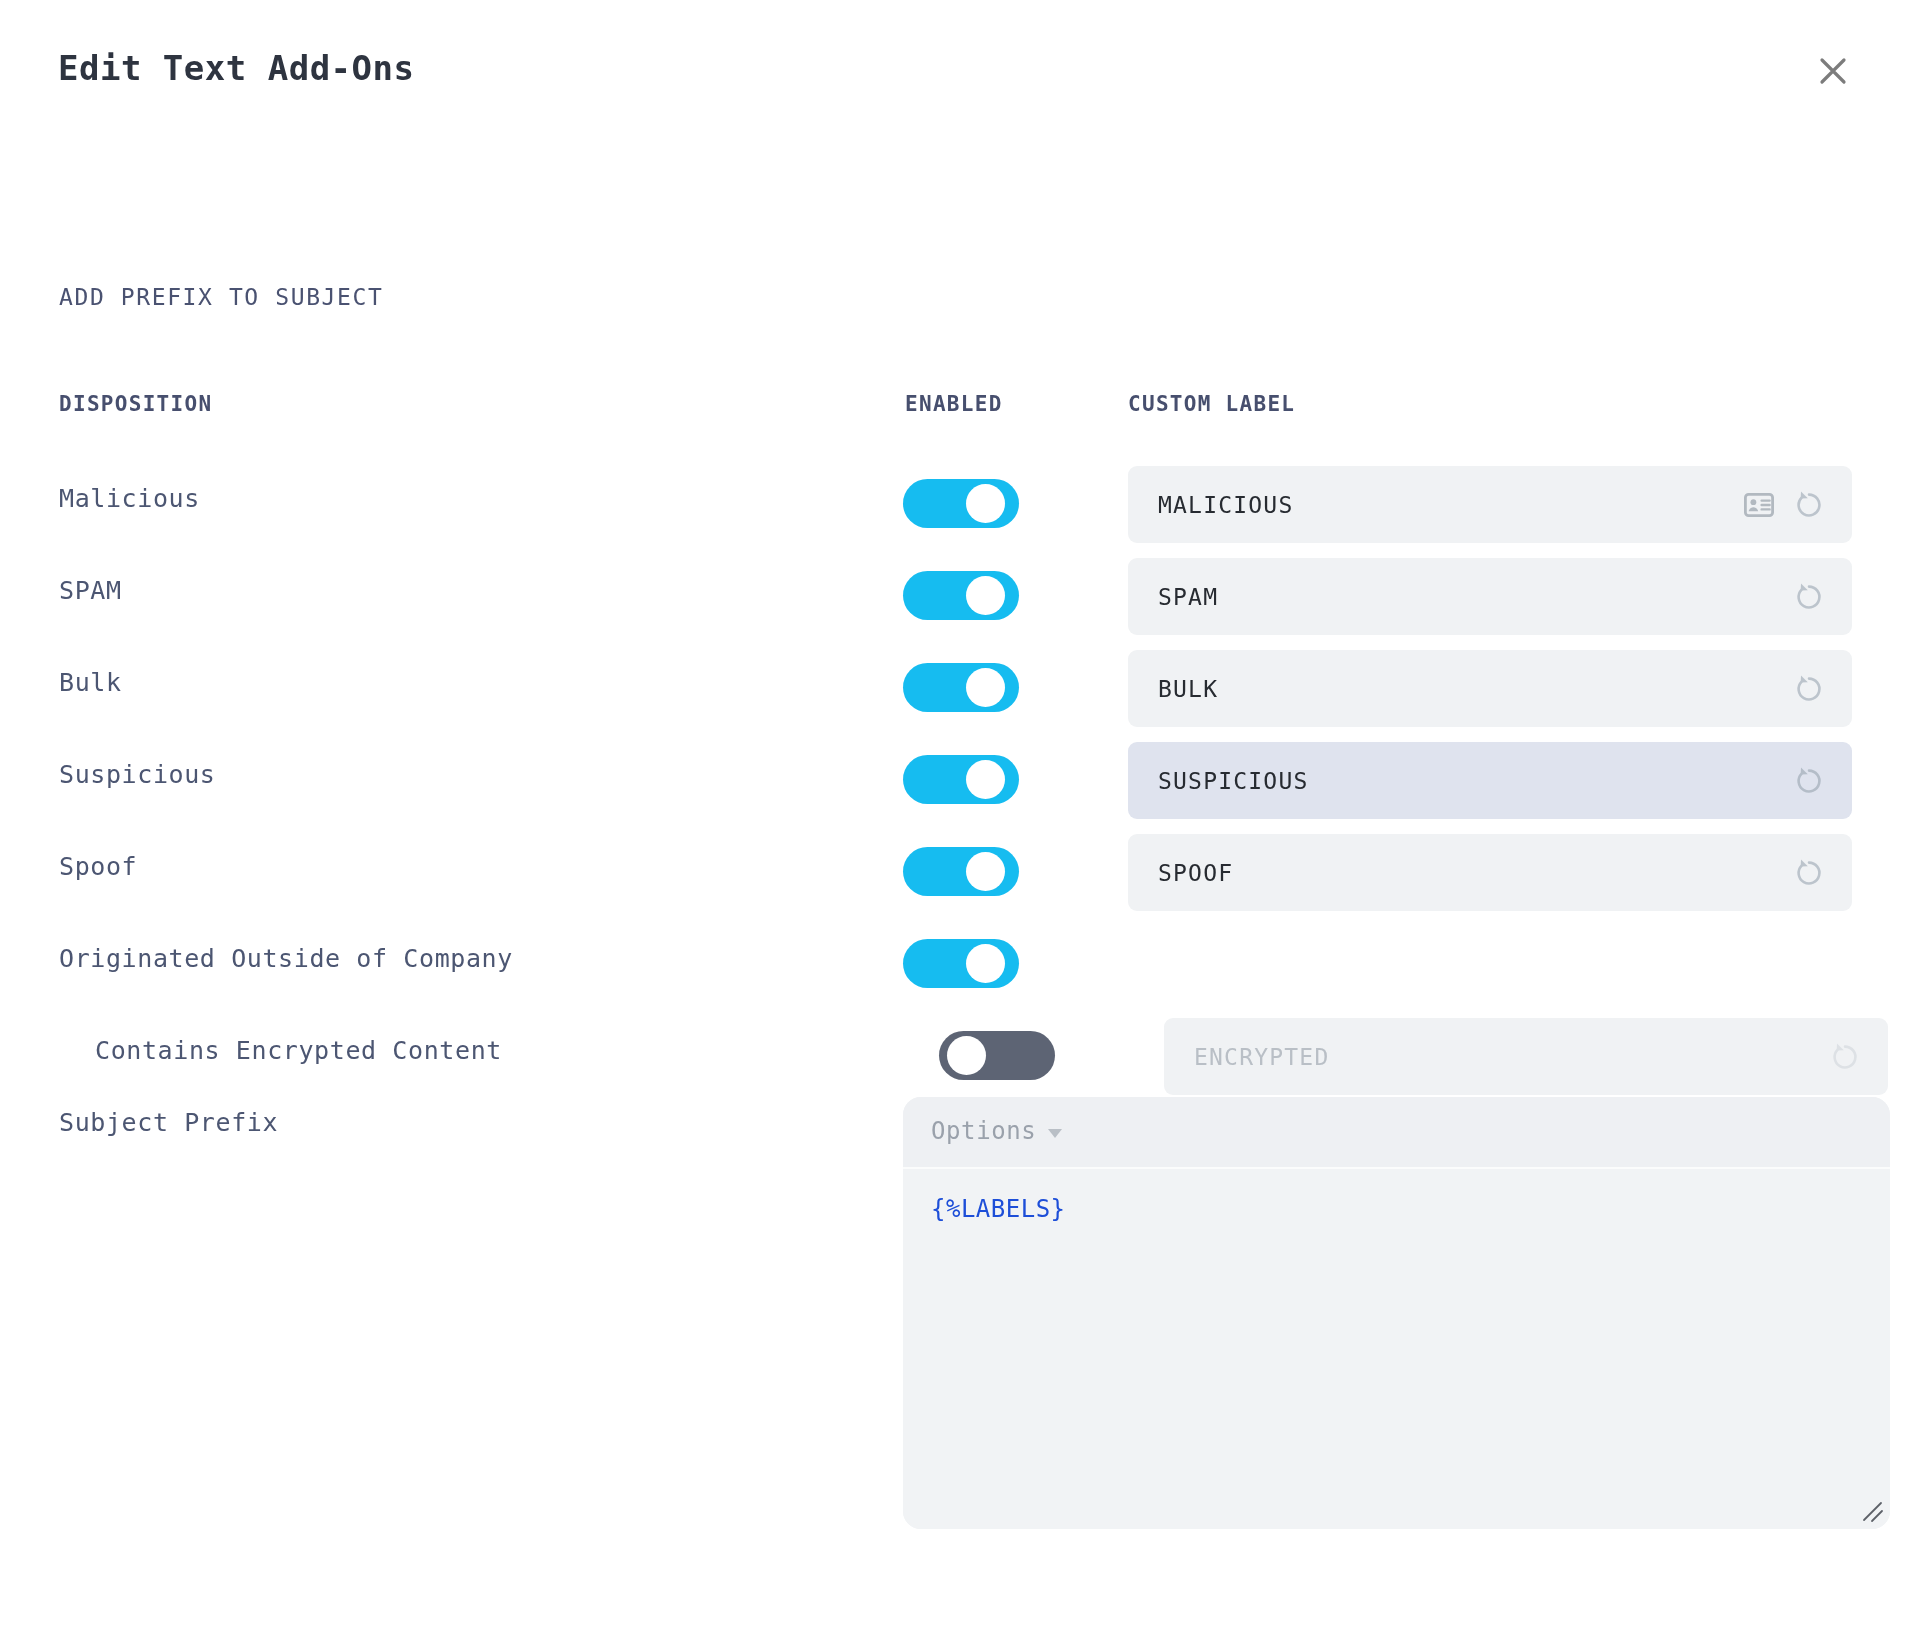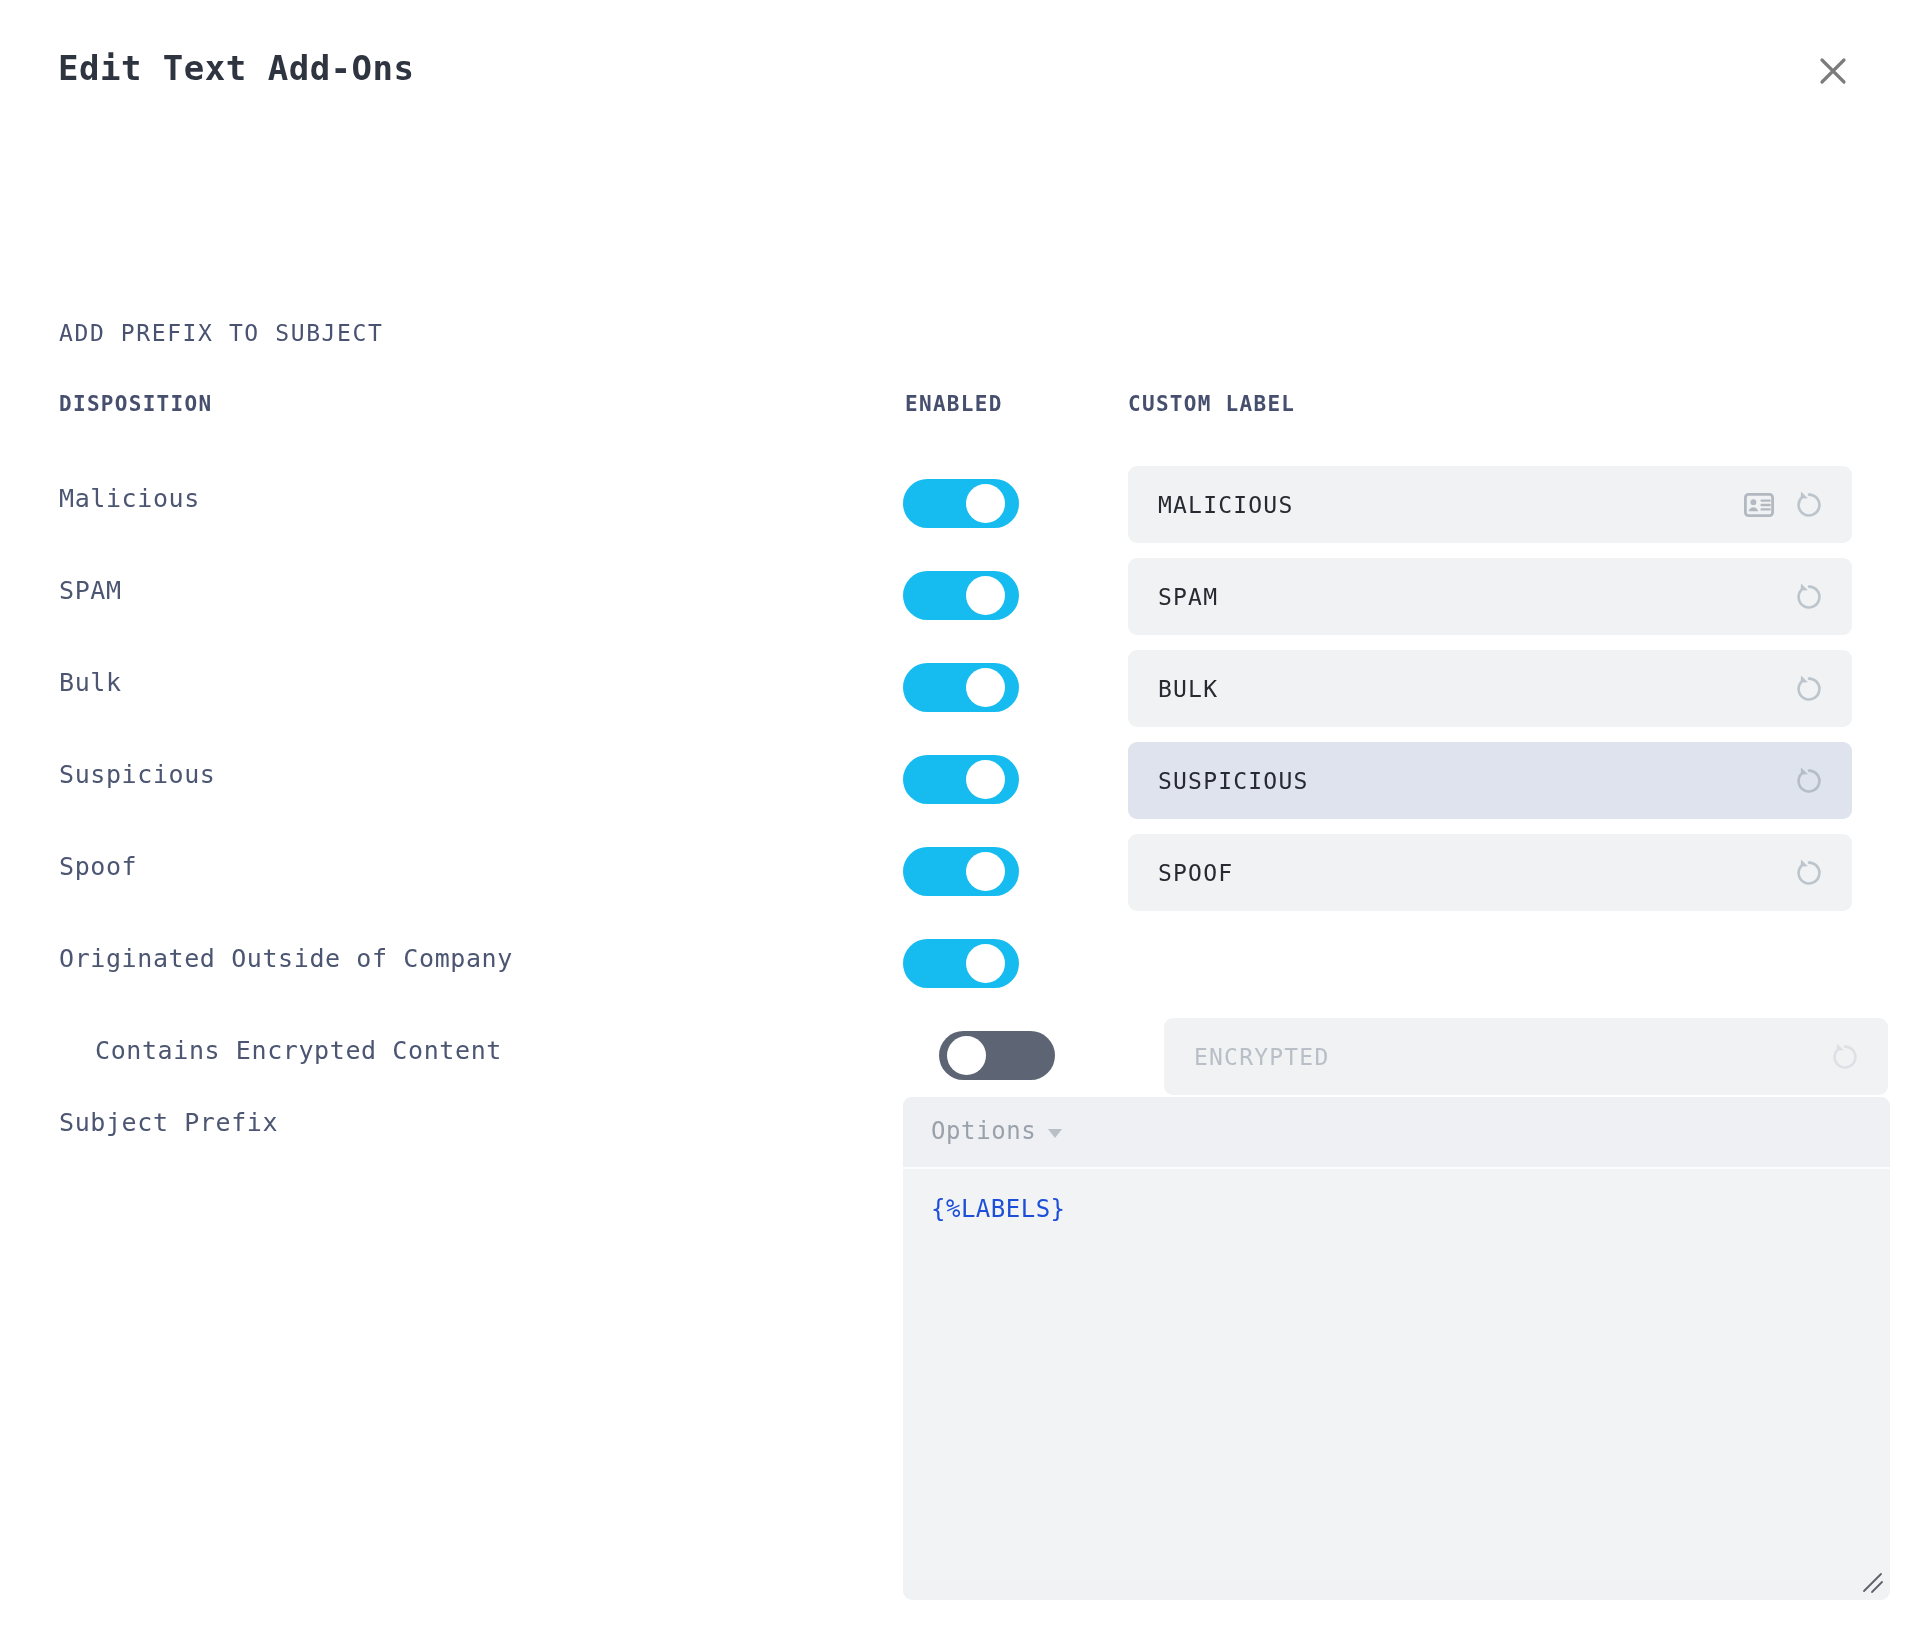--- a/index.html
+++ b/index.html
@@ -44,21 +44,20 @@
 
   
   .section-heading {
     position: absolute;
     left: 59px;
     top: 284px;
     font-size: 23px;
     letter-spacing: 1.6px;
     color: #4a5271;
     white-space: nowrap;
-    margin-top: 36px;
   }
 
   
   .col-head {
     position: absolute;
     font-size: 21px;
     font-weight: bold;
     letter-spacing: 1.3px;
     color: #474f6e;
     white-space: nowrap;
@@ -182,23 +181,23 @@
     font-size: 25px;
     letter-spacing: 0.6px;
     color: #4c5672;
     white-space: nowrap;
   }
   .prefix-panel {
     position: absolute;
     left: 903px;
     top: 1097px;
     width: 987px;
-    height: 503px;
+    height: 432px;
     background: #f0f2f4;
-    border-radius: 9px;
+    border-radius: 18px;
     box-sizing: border-box;
     overflow: hidden;
   }
   .prefix-toolbar {
     position: relative;
     height: 72px;
     background: #eef0f3;
     border-bottom: 2px solid #fbfcfc;
     box-sizing: border-box;
   }

